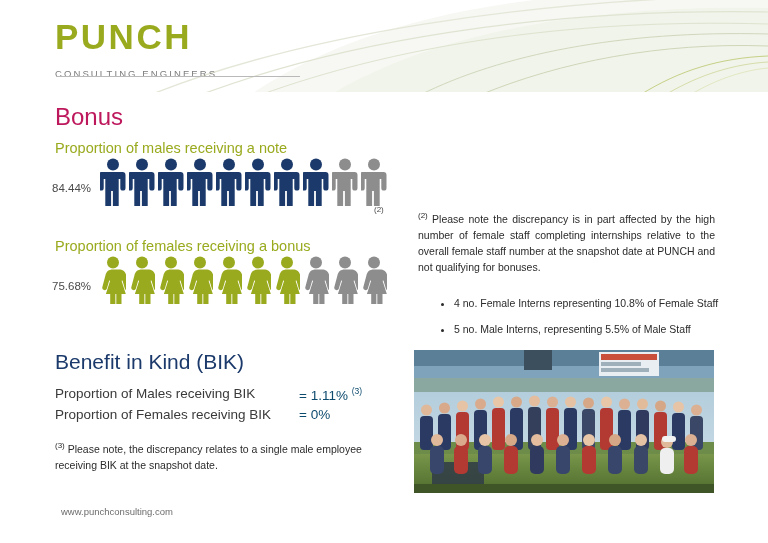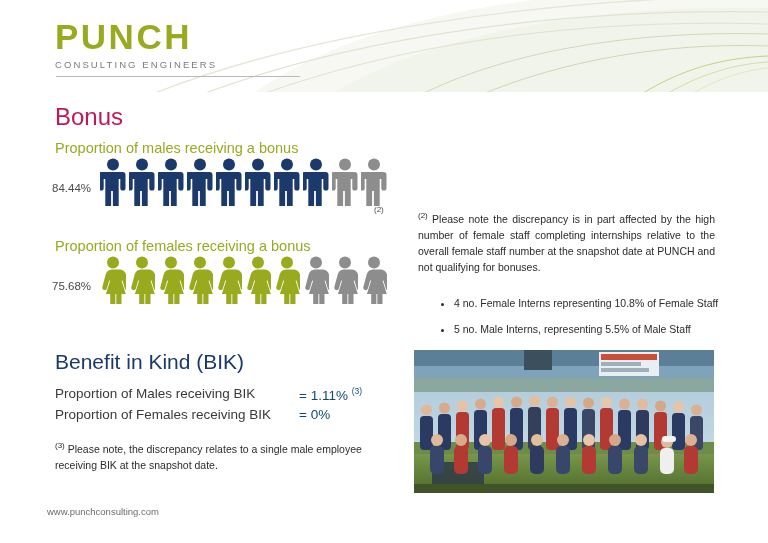--- a/index.html
+++ b/index.html
@@ -42,21 +42,21 @@
     font-size: 35px;
     letter-spacing: 2.5px;
     font-weight: bold;
     color: #9aaa1e;
     line-height: 38px;
   }
   .logo-sub {
     font-size: 9.5px;
     letter-spacing: 2.1px;
     color: #7c7c7c;
-    margin-top: 3px;
+    margin-top: 12px;
   }
   .logo-rule {
     position: absolute;
     left: 56px;
     top: 76px;
     width: 244px;
     height: 1px;
     background: #b9b9b9;
   }
   
@@ -167,21 +167,21 @@
     top: 350px;
     width: 300px;
     height: 143px;
     overflow: hidden;
     border: 0;
   }
   .photo svg { display: block; }
   
   .footer-url {
     position: absolute;
-    left: 47px;
+    left: 61px;
     top: 506px;
     font-size: 9.5px;
     color: #6d6d6d;
   }
 </style>
 </head>
 <body>
 
 <div class="page">
 
@@ -209,21 +209,21 @@
 
     <div class="logo-block">
       <div class="logo-word">PUNCH</div>
       <div class="logo-sub">CONSULTING ENGINEERS</div>
     </div>
     <div class="logo-rule"></div>
   </div>
 
   <div class="h-bonus">Bonus</div>
 
-  <div class="sub-head males">Proportion of males receiving a bonus</div>
+  <div class="sub-head males">Proportion of males receiving a note</div>
   <div class="pct males">84.44%</div>
   <div class="picto-row males">
     <svg width="26" height="48" viewBox="0 0 26 48">
         <g fill="#1b3a6b">
           <circle cx="13" cy="6.5" r="6"></circle>
           <path d="M3.5,14 h19 a3,3 0 0 1 3,3 v13 a2.6,2.6 0 0 1 -5.2,0 v-9 h-1.6 v26.5 a2.9,2.9 0 0 1 -5.8,0 v-14.5 h-1.8 v14.5 a2.9,2.9 0 0 1 -5.8,0 v-26.5 h-1.6 v9 a2.6,2.6 0 0 1 -5.2,0 v-13 a3,3 0 0 1 3,-3 z"></path>
         </g>
       </svg>
     <svg width="26" height="48" viewBox="0 0 26 48">
         <g fill="#1b3a6b">

